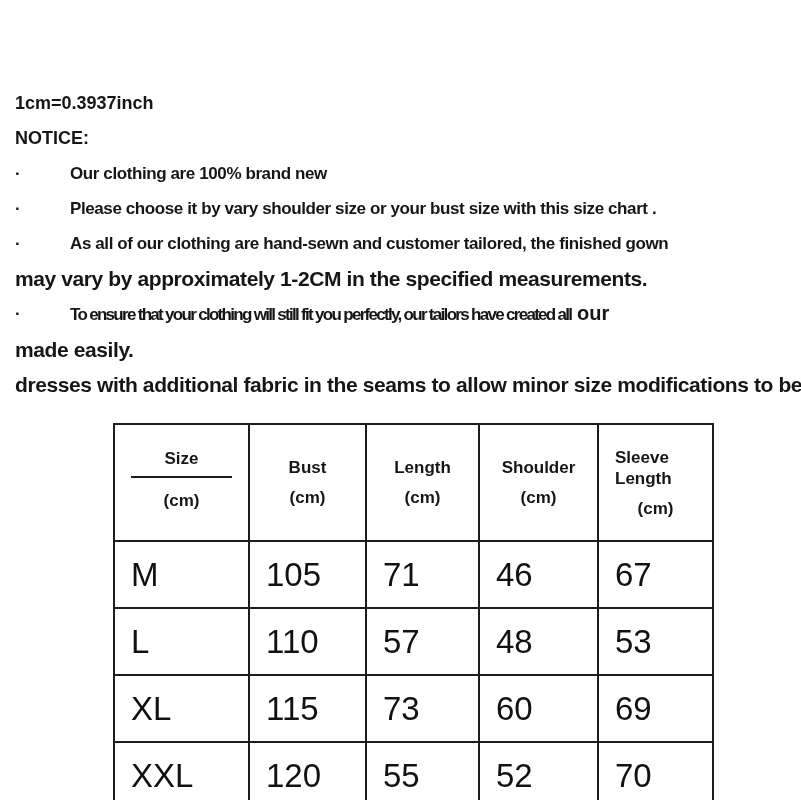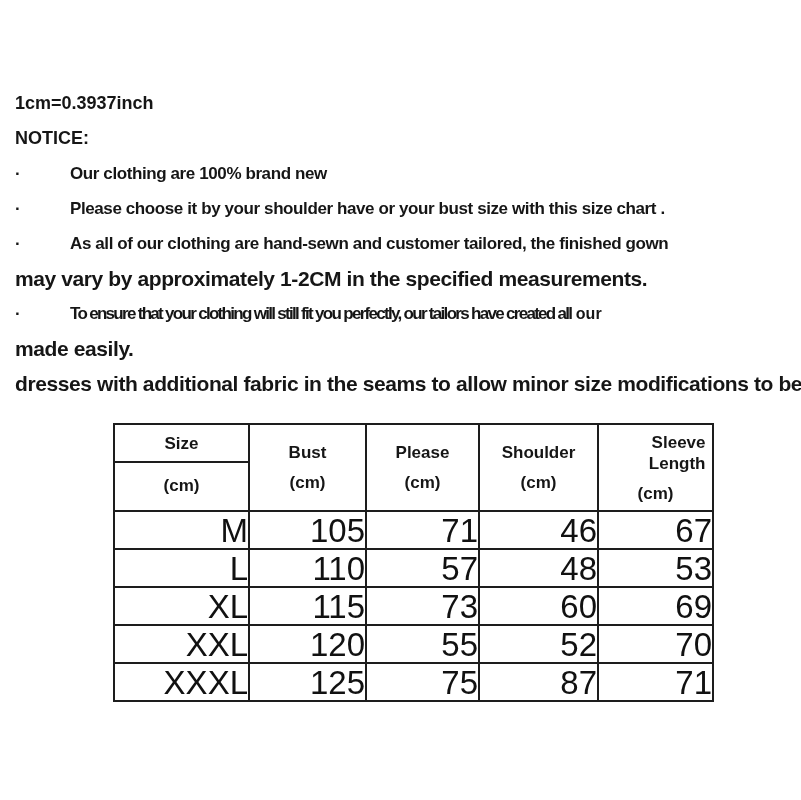--- a/index.html
+++ b/index.html
@@ -14,30 +14,30 @@
   }
 
   
   .textblock { position: absolute; left: 0; top: 86px; width: 801px; }
   .tline { line-height: 35px; white-space: nowrap; }
   .title { padding-left: 15px; font-size: 18px; font-weight: bold; letter-spacing: 0; }
   .bullet-first { position: relative; padding-left: 70px; font-weight: bold; font-size: 17px; letter-spacing: -0.4px; }
   .bullet-first .dot { position: absolute; left: 15px; top: 0; font-size: 17px; font-weight: bold; }
   .cont { padding-left: 15px; font-weight: bold; font-size: 21px; letter-spacing: -0.4px; }
   .cond { letter-spacing: -1.7px; }
-  .suffix { font-size: 16px; letter-spacing: 0; }
+  .suffix { font-size: 20px; letter-spacing: 0; }
 
   
   .size-table {
     position: absolute; left: 113px; top: 423px;
     border-collapse: collapse; table-layout: fixed;
   }
   .size-table th, .size-table td {
     border: 2px solid #1d1d1d;
-    padding: 0; text-align: right;
+    padding: 16px; text-align: left;
     overflow: hidden;
   }
   .size-table thead th {
     font-size: 17px; font-weight: bold;
     height: 87px; vertical-align: middle;
   }
   .hwrap {
     display: flex; flex-direction: column;
     align-items: center; justify-content: center;
     gap: 9px; line-height: 21px; height: 100%;
@@ -66,21 +66,21 @@
   <div class="tline title">1cm=0.3937inch</div>
   <div class="tline title">NOTICE:</div>
 
   <div class="tline bullet-first">
     <span class="dot">·</span>
     <span>Our clothing are 100% brand new</span>
   </div>
 
   <div class="tline bullet-first">
     <span class="dot">·</span>
-    <span>Please choose it by your shoulder have or your bust size with this size chart .</span>
+    <span>Please choose it by vary shoulder size or your bust size with this size chart .</span>
   </div>
 
   <div class="tline bullet-first">
     <span class="dot">·</span>
     <span>As all of our clothing are hand-sewn and customer tailored, the finished gown</span>
   </div>
   <div class="tline cont">may vary by approximately 1-2CM in the specified measurements.</div>
 
   <div class="tline bullet-first">
     <span class="dot">·</span><span class="cond">To ensure that your clothing will still fit you perfectly, our tailors have created all</span><span class="suffix"> our</span>
@@ -108,21 +108,21 @@
           </div>
       </th>
       <th>
         <div class="hwrap">
           <div class="hlabel">Bust</div>
           <div class="hunit">(cm)</div>
         </div>
       </th>
       <th>
         <div class="hwrap">
-          <div class="hlabel">Please</div>
+          <div class="hlabel">Length</div>
           <div class="hunit">(cm)</div>
         </div>
       </th>
       <th>
         <div class="hwrap">
           <div class="hlabel">Shoulder</div>
           <div class="hunit">(cm)</div>
         </div>
       </th>
       <th>

